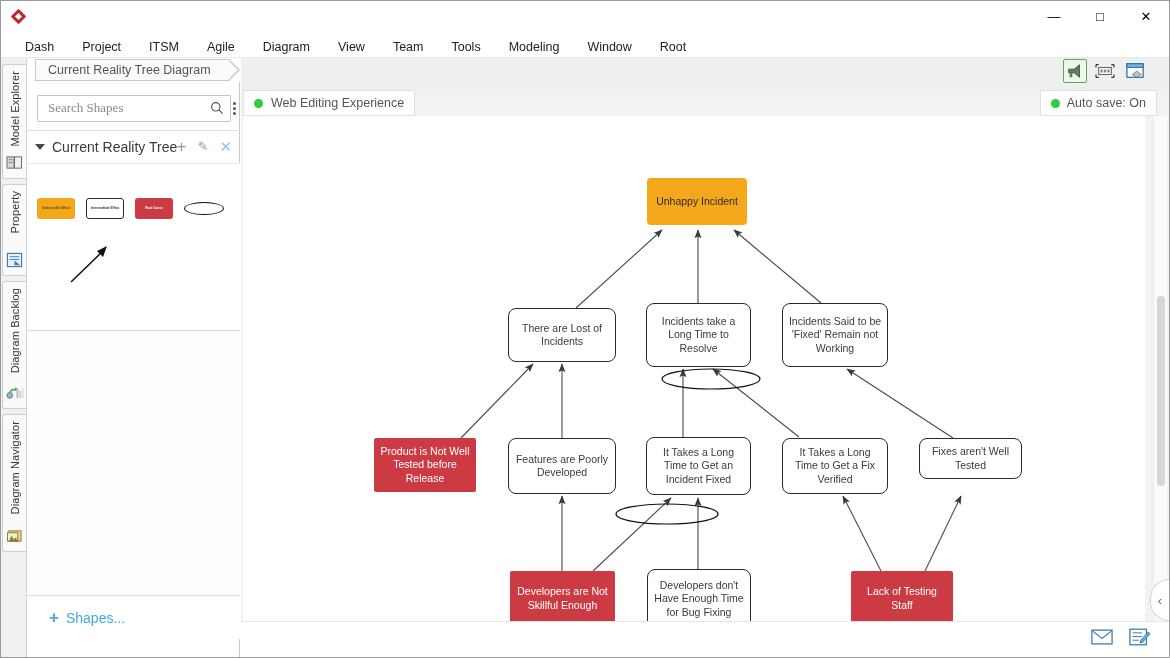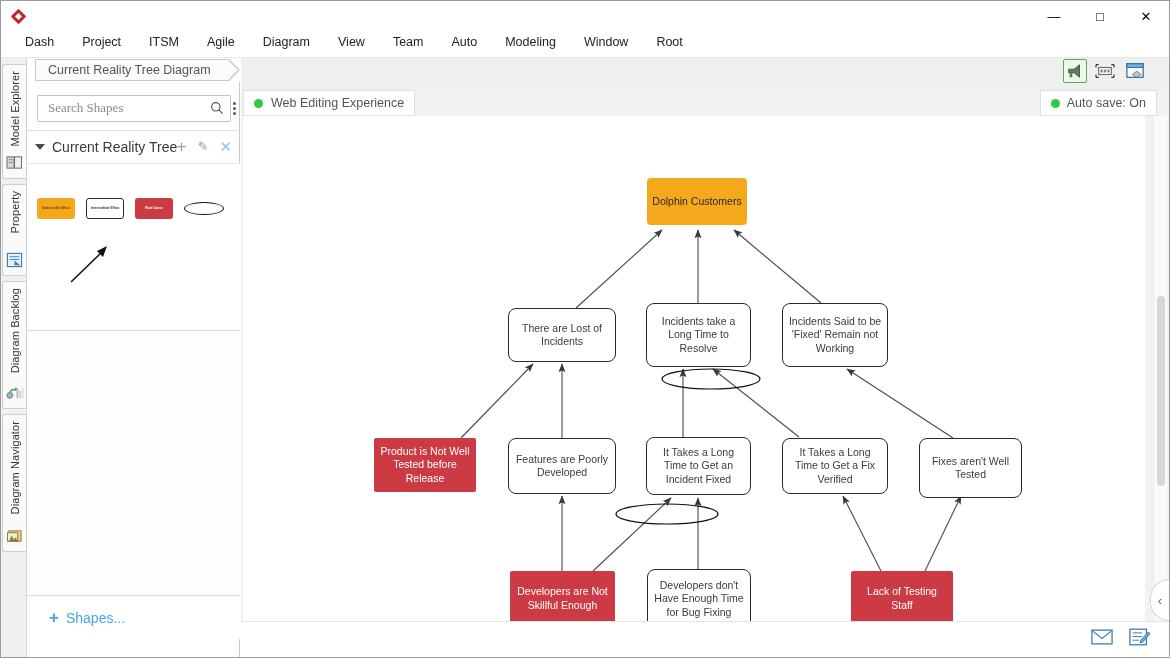--- a/index.html
+++ b/index.html
@@ -56,21 +56,21 @@
     width: 46px; height: 31px;
     display: flex; align-items: center; justify-content: center;
     color: #000; font-size: 13px;
   }
 
   
   .menubar {
     position: absolute; left: 0; top: 31px;
     width: 1168px; height: 26px;
     background: #ffffff;
-    display: flex; align-items: flex-start;
+    display: flex; align-items: flex-end;
     padding-left: 10px;
     border-bottom: 1px solid #e9e9e9;
   }
   .menu-item {
     font-size: 12.5px; color: #222;
     padding: 3px 14px;
     white-space: nowrap;
   }
 
   
@@ -347,21 +347,21 @@
   </div>
 
   <div class="menubar" id="menubar">
       <div class="menu-item">Dash</div>
       <div class="menu-item">Project</div>
       <div class="menu-item">ITSM</div>
       <div class="menu-item">Agile</div>
       <div class="menu-item">Diagram</div>
       <div class="menu-item">View</div>
       <div class="menu-item">Team</div>
-      <div class="menu-item">Auto</div>
+      <div class="menu-item">Tools</div>
       <div class="menu-item">Modeling</div>
       <div class="menu-item">Window</div>
       <div class="menu-item">Root</div>
     </div>
 
   <div class="vtabs" id="vtabs">
       <div class="vtab" style="top: 6px; height: 115px;">
         <span class="vlabel">Model Explorer</span>
         <span class="vtab-ico"><svg width="17" height="15" viewBox="0 0 18 16">
             <rect x="1" y="2" width="7.5" height="12" fill="#d8d8d8" stroke="#666" stroke-width="1"></rect>
@@ -521,21 +521,21 @@
             <line x1="682" y1="455" x2="718" y2="380" stroke="#4a4a4a" stroke-width="1.1" marker-end="url(#arrowhead)"></line>
             <line x1="455" y1="528" x2="455" y2="514" stroke="#4a4a4a" stroke-width="1.1" marker-end="url(#arrowhead)"></line>
           </g>
         <g id="ellipses-g">
             <ellipse cx="468" cy="263" rx="49" ry="10" fill="none" stroke="#111" stroke-width="1.2"></ellipse>
             <ellipse cx="424" cy="398" rx="51" ry="10" fill="none" stroke="#111" stroke-width="1.2"></ellipse>
           </g>
       </svg>
       <div id="nodes-layer">
           <div class="node undesirable" style="left: 404px; top: 62px; width: 100px; height: 47px;">
-            <span>Dolphin Customers</span>
+            <span>Unhappy Incident</span>
           </div>
           <div class="node intermediate" style="left: 265px; top: 192px; width: 108px; height: 54px;">
             <span>There are Lost of Incidents</span>
           </div>
           <div class="node intermediate" style="left: 403px; top: 187px; width: 105px; height: 64px;">
             <span>Incidents take a Long Time to Resolve</span>
           </div>
           <div class="node intermediate" style="left: 539px; top: 187px; width: 106px; height: 64px;">
             <span>Incidents Said to be 'Fixed' Remain not Working</span>
           </div>
@@ -544,21 +544,21 @@
           </div>
           <div class="node intermediate" style="left: 265px; top: 322px; width: 108px; height: 56px;">
             <span>Features are Poorly Developed</span>
           </div>
           <div class="node intermediate" style="left: 403px; top: 321px; width: 105px; height: 58px;">
             <span>It Takes a Long Time to Get an Incident Fixed</span>
           </div>
           <div class="node intermediate" style="left: 539px; top: 322px; width: 106px; height: 56px;">
             <span>It Takes a Long Time to Get a Fix Verified</span>
           </div>
-          <div class="node intermediate" style="left: 676px; top: 322px; width: 103px; height: 60px;">
+          <div class="node intermediate" style="left: 676px; top: 322px; width: 103px; height: 41px;">
             <span>Fixes aren't Well Tested</span>
           </div>
           <div class="node root" style="left: 267px; top: 455px; width: 105px; height: 55px;">
             <span>Developers are Not Skillful Enough</span>
           </div>
           <div class="node intermediate" style="left: 404px; top: 453px; width: 104px; height: 60px;">
             <span>Developers don't Have Enough Time for Bug Fixing</span>
           </div>
           <div class="node root" style="left: 608px; top: 455px; width: 102px; height: 55px;">
             <span>Lack of Testing Staff</span>

